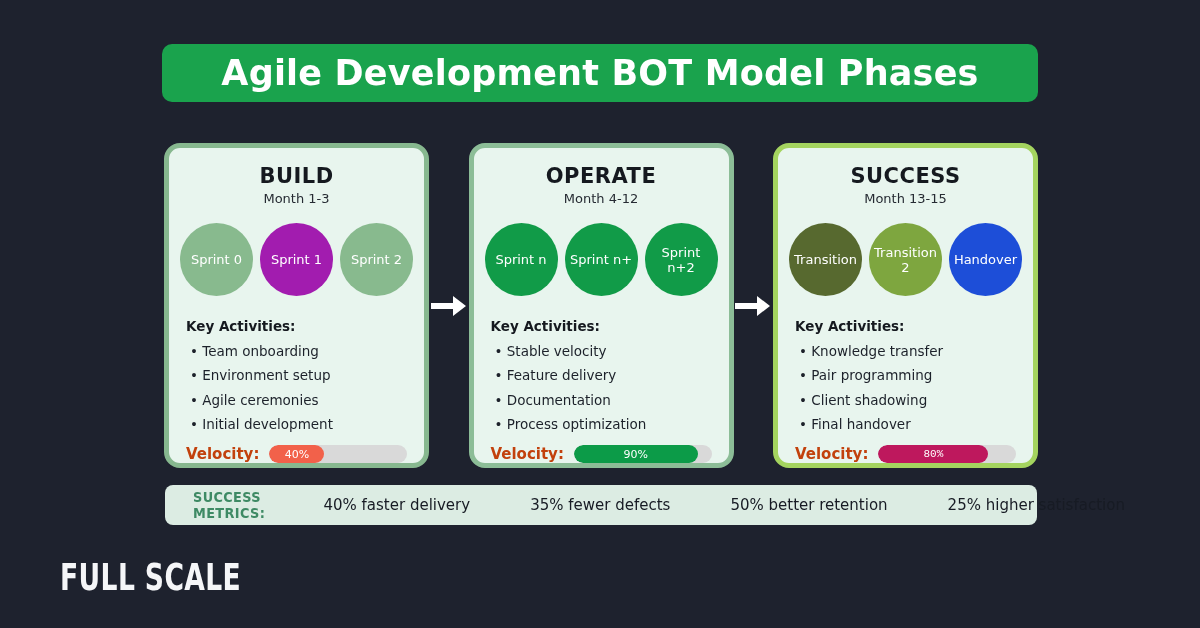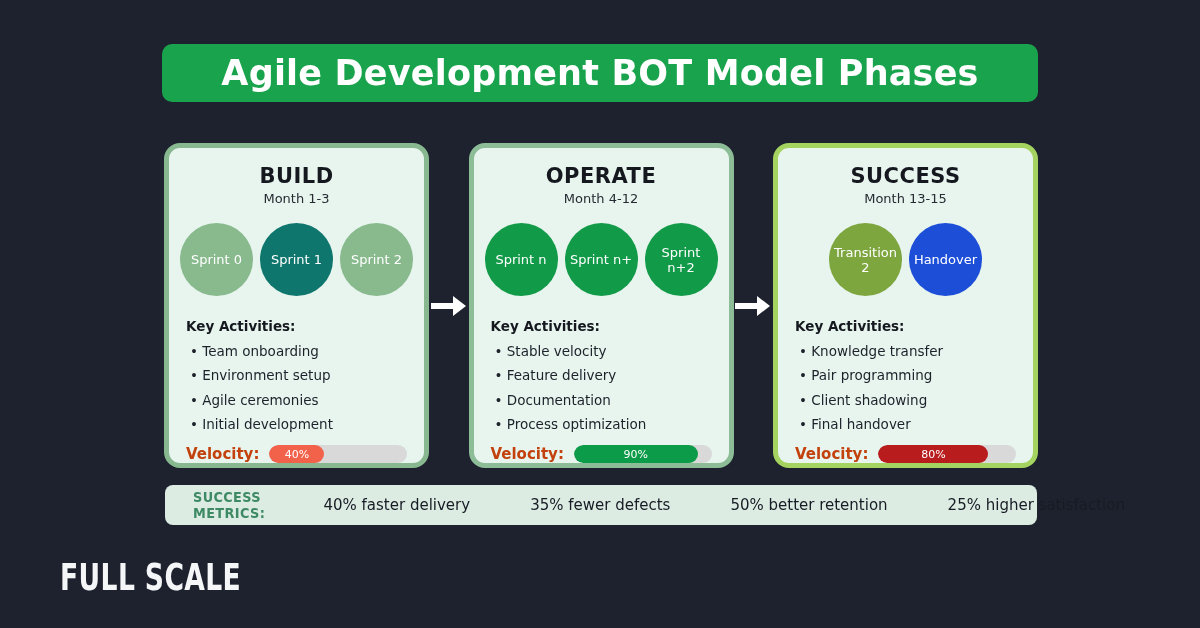--- a/index.html
+++ b/index.html
@@ -171,21 +171,21 @@
   <h1>Agile Development BOT Model Phases</h1>
 </div>
 
 <div class="cards-row">
 
   <div class="phase-card" style="border-color: rgb(135, 184, 143);">
     <div class="phase-title">BUILD</div>
     <div class="phase-month">Month 1-3</div>
     <div class="circles">
       <div class="sprint-circle" style="background: rgb(136, 186, 142);">Sprint 0</div>
-      <div class="sprint-circle" style="background: #0f766e;">Sprint 1</div>
+      <div class="sprint-circle" style="background: #a21caf;">Sprint 1</div>
       <div class="sprint-circle" style="background: rgb(136, 186, 142);">Sprint 2</div>
     </div>
     <div class="activities">
       <div class="activities-title">Key Activities:</div>
       <div class="activity">Team onboarding</div>
       <div class="activity">Environment setup</div>
       <div class="activity">Agile ceremonies</div>
       <div class="activity">Initial development</div>
     </div>
     <div class="velocity-row">
@@ -228,34 +228,35 @@
   <div class="arrow-gap">
     <svg width="36" height="24" viewBox="0 0 36 24">
       <path d="M0 9 h22 v-7 l13 10 -13 10 v-7 h-22 z" fill="#ffffff"></path>
     </svg>
   </div>
 
   <div class="phase-card" style="border-color: rgb(164, 212, 95);">
     <div class="phase-title">SUCCESS</div>
     <div class="phase-month">Month 13-15</div>
     <div class="circles">
+      <div class="sprint-circle" style="background: rgb(87, 105, 47);">Transition</div>
       <div class="sprint-circle" style="background: rgb(126, 166, 63);">Transition 2</div>
       <div class="sprint-circle" style="background: #1d4ed8;">Handover</div>
     </div>
     <div class="activities">
       <div class="activities-title">Key Activities:</div>
       <div class="activity">Knowledge transfer</div>
       <div class="activity">Pair programming</div>
       <div class="activity">Client shadowing</div>
       <div class="activity">Final handover</div>
     </div>
     <div class="velocity-row">
       <div class="velocity-label">Velocity:</div>
       <div class="velocity-track">
-        <div class="velocity-fill" style="width: 80%; background: #b91c1c;">80%</div>
+        <div class="velocity-fill" style="width: 80%; background: #be185d; font-family: Liberation Mono, monospace;">80%</div>
       </div>
     </div>
   </div>
 
 </div>
 
 <div class="metrics-bar">
   <span class="metrics-label">SUCCESS METRICS:</span>
   <span class="metric-item">40% faster delivery</span>
   <span class="metric-item">35% fewer defects</span>

